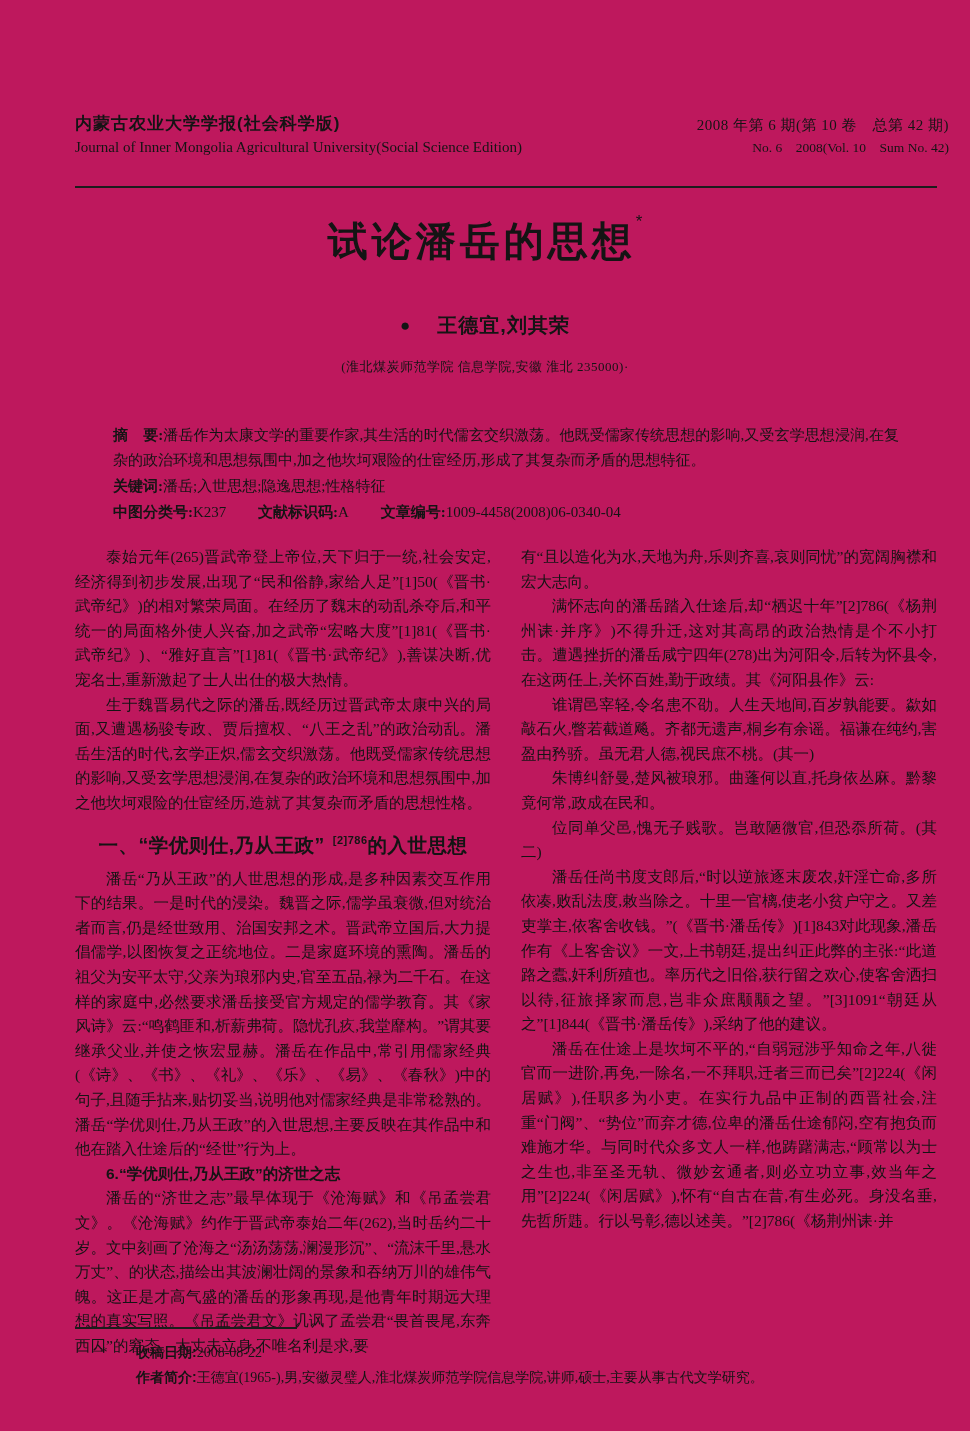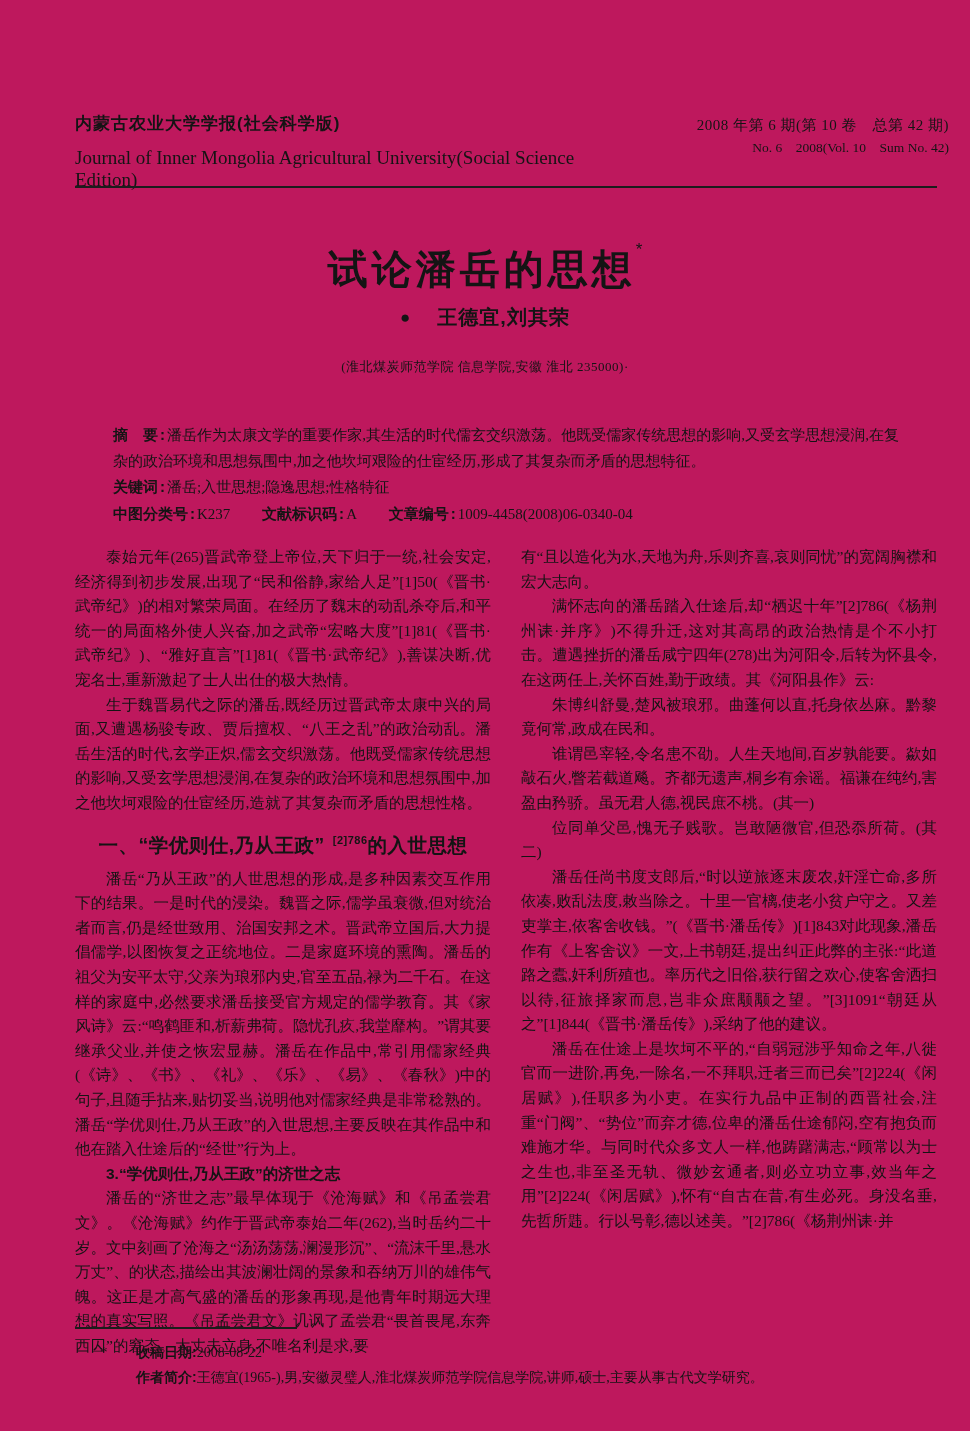--- a/index.html
+++ b/index.html
@@ -8,38 +8,38 @@
     width:970px;height:1431px;
     margin:0 auto;
     background:#be185d;
     color:#141414;
     font-family:"Liberation Serif","DejaVu Serif",serif;
     overflow:hidden;
   }
   
   .hdr-left{position:absolute;left:75px;top:112px;width:520px;}
   .hdr-journal-cn{font-family:"Liberation Sans","DejaVu Sans",sans-serif;font-weight:bold;font-size:17px;letter-spacing:1px;}
-  .hdr-journal-en{font-size:19px;margin-top:12px;}
+  .hdr-journal-en{font-size:15px;margin-top:4px;}
   .hdr-right{position:absolute;right:21px;top:116px;width:330px;text-align:right;}
   .hdr-issue-cn{font-size:15px;letter-spacing:.5px;}
   .hdr-issue-en{font-size:13.5px;margin-top:4px;}
   .hdr-rule{position:absolute;left:75px;top:186px;width:862px;height:2px;background:#1c1c1c;}
   
   .title{position:absolute;left:0;top:212px;width:100%;text-align:center;
          font-family:"Liberation Sans","DejaVu Sans",sans-serif;
-         font-weight:bold;font-size:40px;letter-spacing:4px;margin-top:28px;}
+         font-weight:bold;font-size:40px;letter-spacing:4px;}
   .title sup{font-size:17px;font-weight:normal;vertical-align:28px;letter-spacing:0;}
-  .authors{position:absolute;left:0;top:304px;width:100%;text-align:center;
+  .authors{position:absolute;left:0;top:312px;width:100%;text-align:center;
            font-family:"Liberation Sans","DejaVu Sans",sans-serif;
            font-weight:bold;font-size:20px;letter-spacing:1px;}
   .authors .bullet{font-size:17px;margin-right:26px;vertical-align:1px;}
   .affil{position:absolute;left:0;top:358px;width:100%;text-align:center;font-size:13px;letter-spacing:.5px;}
   
   .absblock{position:absolute;left:113px;top:423px;width:786px;font-size:15px;line-height:25px;text-align:justify;}
-  .absblock b{font-family:Liberation Mono, monospace;}
+  .absblock b{font-family:Liberation Serif, serif;}
   .meta-line{margin-top:1px;}
   .meta-line .grp{margin-right:28px;}
   
   .col{position:absolute;top:545px;width:416px;font-size:15.5px;line-height:24.6px;text-align:justify;}
   .col-left{left:75px;}
   .col-right{left:521px;}
   .col p{margin:0;text-indent:2em;}
   .sec-head{font-family:"Liberation Sans","DejaVu Sans",sans-serif;
             font-weight:bold;font-size:19.5px;text-align:center;text-indent:0 !important;
             margin:12px 0 10px 0 !important;letter-spacing:.5px;}
@@ -80,29 +80,29 @@
       <span class="grp"><b>文献标识码:</b><span>A</span></span>
       <span class="grp"><b>文章编号:</b><span>1009-4458(2008)06-0340-04</span></span>
     </div>
   </div>
 
   <div class="col col-left">
     <p>泰始元年(265)晋武帝登上帝位,天下归于一统,社会安定,经济得到初步发展,出现了“民和俗静,家给人足”[1]50(《晋书·武帝纪》)的相对繁荣局面。在经历了魏末的动乱杀夺后,和平统一的局面格外使人兴奋,加之武帝“宏略大度”[1]81(《晋书·武帝纪》)、“雅好直言”[1]81(《晋书·武帝纪》),善谋决断,优宠名士,重新激起了士人出仕的极大热情。</p>
     <p>生于魏晋易代之际的潘岳,既经历过晋武帝太康中兴的局面,又遭遇杨骏专政、贾后擅权、“八王之乱”的政治动乱。潘岳生活的时代,玄学正炽,儒玄交织激荡。他既受儒家传统思想的影响,又受玄学思想浸润,在复杂的政治环境和思想氛围中,加之他坎坷艰险的仕宦经历,造就了其复杂而矛盾的思想性格。</p>
     <p class="sec-head"><span>一、“学优则仕,乃从王政”</span><sup>[2]786</sup><span>的入世思想</span></p>
     <p>潘岳“乃从王政”的人世思想的形成,是多种因素交互作用下的结果。一是时代的浸染。魏晋之际,儒学虽衰微,但对统治者而言,仍是经世致用、治国安邦之术。晋武帝立国后,大力提倡儒学,以图恢复之正统地位。二是家庭环境的熏陶。潘岳的祖父为安平太守,父亲为琅邪内史,官至五品,禄为二千石。在这样的家庭中,必然要求潘岳接受官方规定的儒学教育。其《家风诗》云:“鸣鹤匪和,析薪弗荷。隐忧孔疚,我堂靡构。”谓其要继承父业,并使之恢宏显赫。潘岳在作品中,常引用儒家经典(《诗》、《书》、《礼》、《乐》、《易》、《春秋》)中的句子,且随手拈来,贴切妥当,说明他对儒家经典是非常稔熟的。潘岳“学优则仕,乃从王政”的入世思想,主要反映在其作品中和他在踏入仕途后的“经世”行为上。</p>
-    <p class="sub-head">3.“学优则仕,乃从王政”的济世之志</p>
+    <p class="sub-head">6.“学优则仕,乃从王政”的济世之志</p>
     <p>潘岳的“济世之志”最早体现于《沧海赋》和《吊孟尝君文》。《沧海赋》约作于晋武帝泰始二年(262),当时岳约二十岁。文中刻画了沧海之“汤汤荡荡,澜漫形沉”、“流沫千里,悬水万丈”、的状态,描绘出其波澜壮阔的景象和吞纳万川的雄伟气魄。这正是才高气盛的潘岳的形象再现,是他青年时期远大理想的真实写照。《吊孟尝君文》讥讽了孟尝君“畏首畏尾,东奔西囚”的窘态。大丈夫立身,不唯名利是求,要</p>
   </div>
 
   <div class="col col-right">
     <p style="text-indent:0;">有“且以造化为水,天地为舟,乐则齐喜,哀则同忧”的宽阔胸襟和宏大志向。</p>
     <p>满怀志向的潘岳踏入仕途后,却“栖迟十年”[2]786(《杨荆州诔·并序》)不得升迁,这对其高昂的政治热情是个不小打击。遭遇挫折的潘岳咸宁四年(278)出为河阳令,后转为怀县令,在这两任上,关怀百姓,勤于政绩。其《河阳县作》云:</p>
+    <p class="quote">谁谓邑宰轻,令名患不劭。人生天地间,百岁孰能要。歘如敲石火,瞥若截道飚。齐都无遗声,桐乡有余谣。福谦在纯约,害盈由矜骄。虽无君人德,视民庶不桃。(其一)</p>
     <p class="quote">朱博纠舒曼,楚风被琅邪。曲蓬何以直,托身依丛麻。黔黎竟何常,政成在民和。</p>
-    <p class="quote">谁谓邑宰轻,令名患不劭。人生天地间,百岁孰能要。歘如敲石火,瞥若截道飚。齐都无遗声,桐乡有余谣。福谦在纯约,害盈由矜骄。虽无君人德,视民庶不桃。(其一)</p>
     <p class="quote">位同单父邑,愧无子贱歌。岂敢陋微官,但恐忝所荷。(其二)</p>
     <p>潘岳任尚书度支郎后,“时以逆旅逐末废农,奸淫亡命,多所依凑,败乱法度,敕当除之。十里一官樆,使老小贫户守之。又差吏掌主,依客舍收钱。”(《晋书·潘岳传》)[1]843对此现象,潘岳作有《上客舍议》一文,上书朝廷,提出纠正此弊的主张:“此道路之蠹,奸利所殖也。率历代之旧俗,获行留之欢心,使客舍洒扫以待,征旅择家而息,岂非众庶颙颙之望。”[3]1091“朝廷从之”[1]844(《晋书·潘岳传》),采纳了他的建议。</p>
     <p>潘岳在仕途上是坎坷不平的,“自弱冠涉乎知命之年,八徙官而一进阶,再免,一除名,一不拜职,迁者三而已矣”[2]224(《闲居赋》),任职多为小吏。在实行九品中正制的西晋社会,注重“门阀”、“势位”而弃才德,位卑的潘岳仕途郁闷,空有抱负而难施才华。与同时代众多文人一样,他踌躇满志,“顾常以为士之生也,非至圣无轨、微妙玄通者,则必立功立事,效当年之用”[2]224(《闲居赋》),怀有“自古在昔,有生必死。身没名垂,先哲所韪。行以号彰,德以述美。”[2]786(《杨荆州诔·并</p>
   </div>
 
   <div class="foot-rule"></div>
   <div class="footnote">
     <div><span class="fn-star">*</span><b>收稿日期:</b><span>2008-08-22</span></div>
     <div class="fn-line2"><b>作者简介:</b><span>王德宜(1965-),男,安徽灵璧人,淮北煤炭师范学院信息学院,讲师,硕士,主要从事古代文学研究。</span></div>
   </div>

